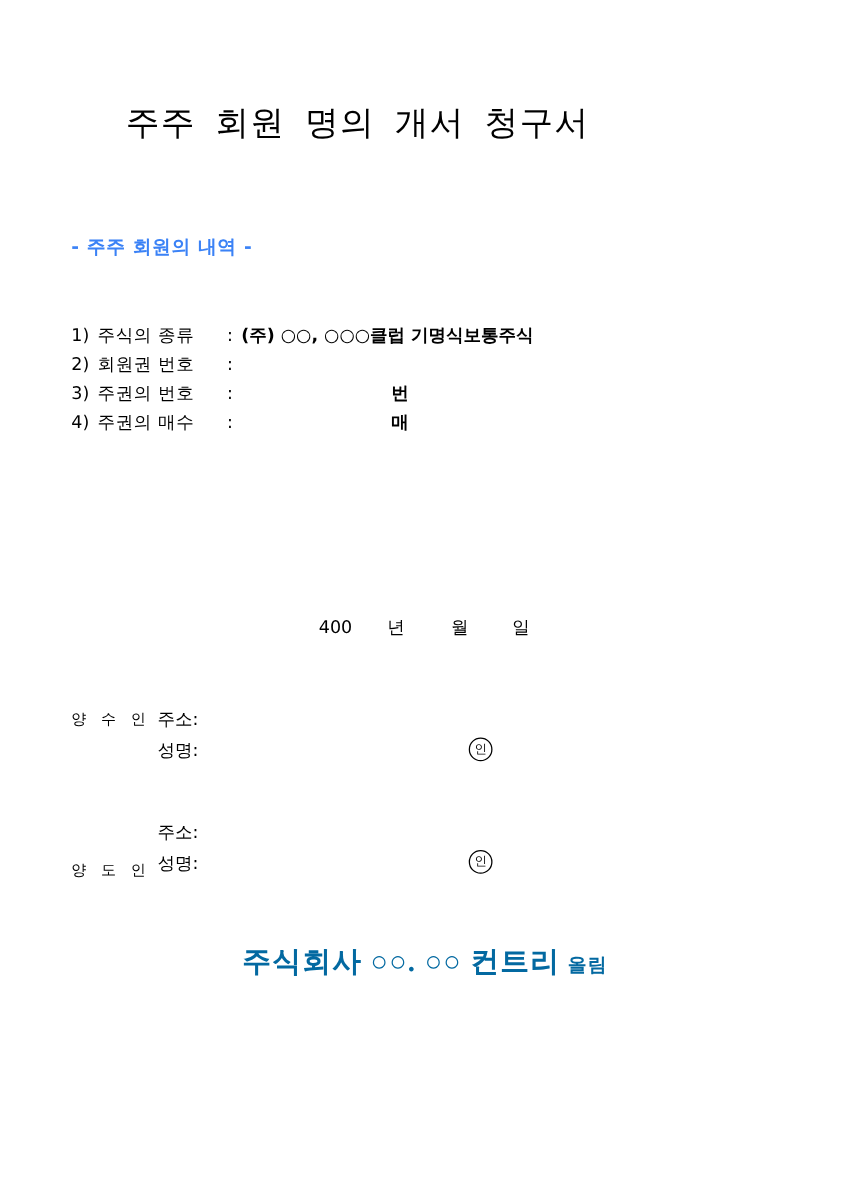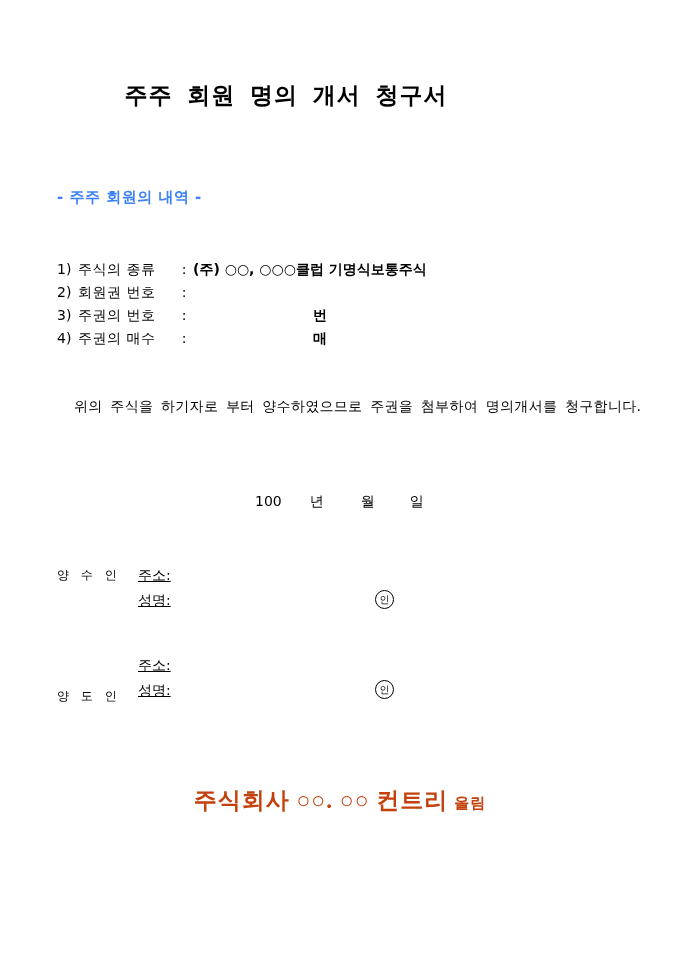--- a/index.html
+++ b/index.html
@@ -16,22 +16,22 @@
     font-family: "DejaVu Sans", "Liberation Sans", sans-serif;
     overflow: hidden;
   }
   .doc-title {
     position: absolute;
     top: 80px;
     left: 0;
     width: 572px;
     text-align: center;
     font-family: "Liberation Serif", "DejaVu Serif", serif;
-    font-weight: bold;
-    font-size: 23px;
+    font-weight: normal;
+    font-size: 27px;
     letter-spacing: 1px;
     word-spacing: 8px;
     color: #000;
   }
   .section-heading {
     position: absolute;
     top: 188px;
     left: 57px;
     font-size: 15px;
     font-weight: bold;
@@ -84,47 +84,45 @@
   .sig-role {
     position: absolute;
     left: 57px;
     font-size: 12px;
     word-spacing: 6px;
     letter-spacing: 1px;
     white-space: nowrap;
   }
   .sig-label {
     position: absolute;
-    left: 138px;
+    left: 126px;
     font-size: 14px;
     white-space: nowrap;
-    text-decoration: underline;
   }
   .seal {
     position: absolute;
     left: 375px;
     width: 19px;
     height: 19px;
     border: 1px solid #000;
     border-radius: 50%;
     box-sizing: border-box;
     font-size: 10px;
     line-height: 17px;
     text-align: center;
     color: #000;
   }
   .doc-footer {
     position: absolute;
     top: 754px;
     left: 0;
     width: 680px;
     text-align: center;
-    color: #c2410c;
+    color: #0369a1;
     white-space: nowrap;
-    margin-top: 31px;
   }
   .doc-footer .company {
     font-family: "Liberation Serif", "DejaVu Serif", serif;
     font-weight: bold;
     font-size: 23px;
     letter-spacing: 1px;
   }
   .doc-footer .closing {
     font-weight: bold;
     font-size: 15px;
@@ -161,24 +159,23 @@
       <span class="value"><span class="unit">번</span></span>
     </div>
     <div class="form-row">
       <span class="num">4)</span>
       <span class="label">주권의 매수</span>
       <span class="colon">:</span>
       <span class="value"><span class="unit">매</span></span>
     </div>
   </div>
 
-  <div class="body-paragraph">위의 주식을 하기자로 부터 양수하였으므로 주권을 첨부하여 명의개서를 청구합니다.</div>
 
   <div class="date-line">
-    <span class="y-prefix">100</span><span class="y-label">년</span><span class="m-label">월</span><span class="d-label">일</span>
+    <span class="y-prefix">400</span><span class="y-label">년</span><span class="m-label">월</span><span class="d-label">일</span>
   </div>
 
   <div class="sig-role" style="top:567px">양 수 인</div>
   <div class="sig-label" style="top:567px">주소:</div>
   <div class="sig-label" style="top:592px">성명:</div>
   <div class="seal" style="top:590px">인</div>
 
   <div class="sig-role" style="top:688px">양 도 인</div>
   <div class="sig-label" style="top:657px">주소:</div>
   <div class="sig-label" style="top:682px">성명:</div>

